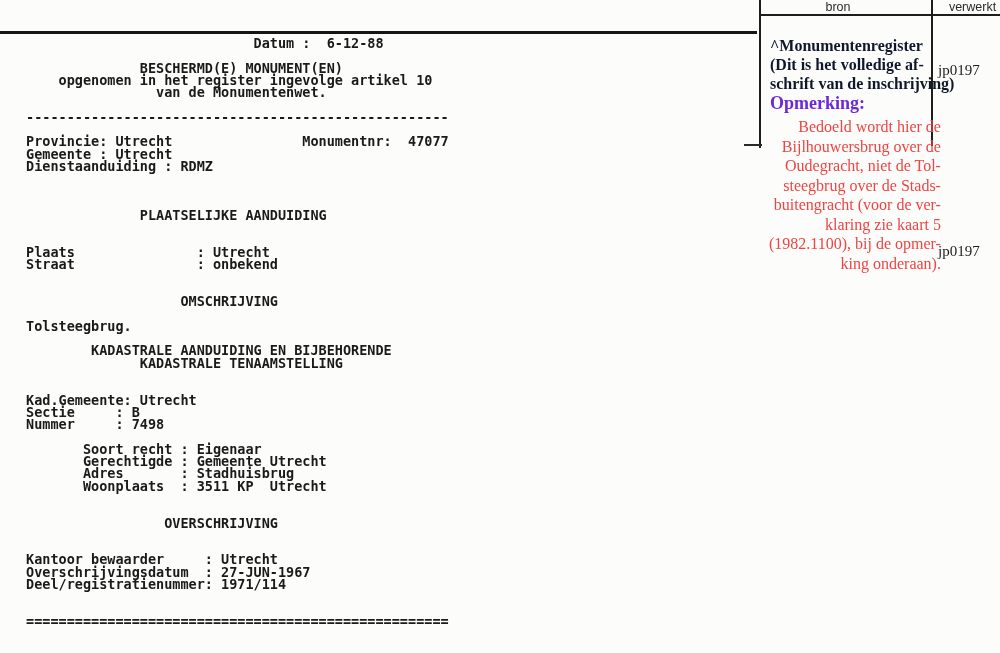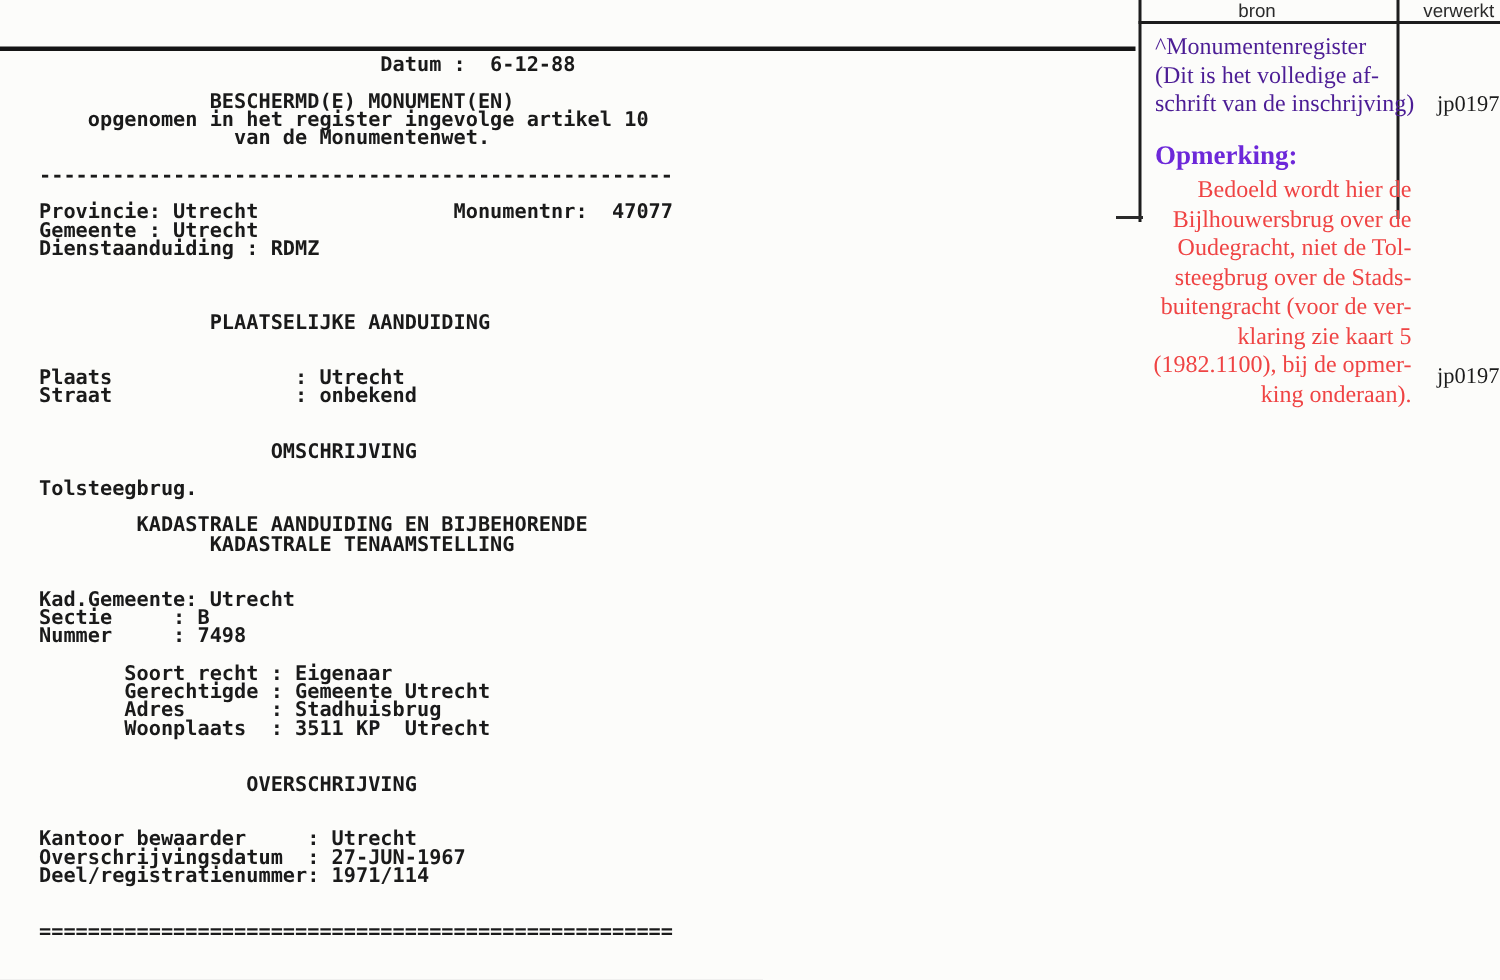--- a/index.html
+++ b/index.html
@@ -50,31 +50,31 @@
     font-size: 12.5px;
     color: #2a2a2a;
     text-align: center;
     line-height: 14px;
   }
   .sb-col-bron { left: 761px; width: 154px; }
   .sb-col-verwerkt { left: 933px; width: 79px; }
 
   .sb-source {
     position: absolute;
-    left: 770px; top: 22px;
+    left: 770px; top: 36px;
     font-size: 16px;
     line-height: 19px;
     white-space: pre-line;
-    color: #4c1d95;
+    color: #0f172a;
+    font-weight: bold;
   }
   .sb-code {
     position: absolute;
     font-size: 15px;
     color: #1b1b1b;
-    margin-left: 20px;
   }
   .sb-code-1 { left: 938px; top: 62px; }
   .sb-code-2 { left: 938px; top: 243px; }
 
   .sb-opm-heading {
     position: absolute;
     left: 770px; top: 93px;
     font-size: 18px;
     font-weight: bold;
     color: #6d28d9;

